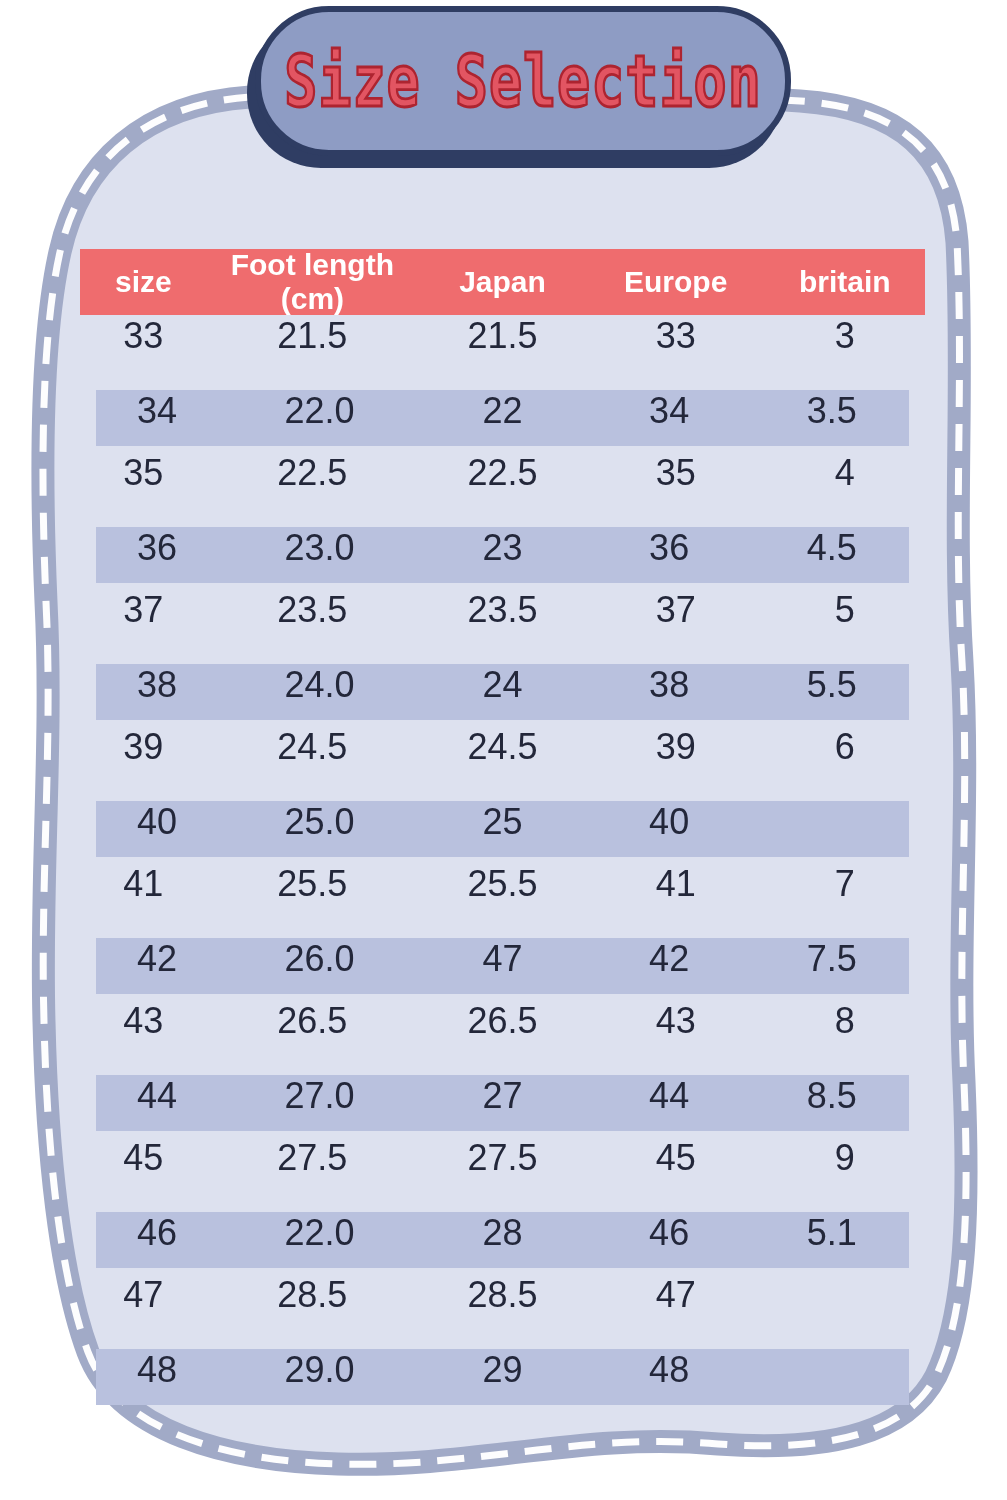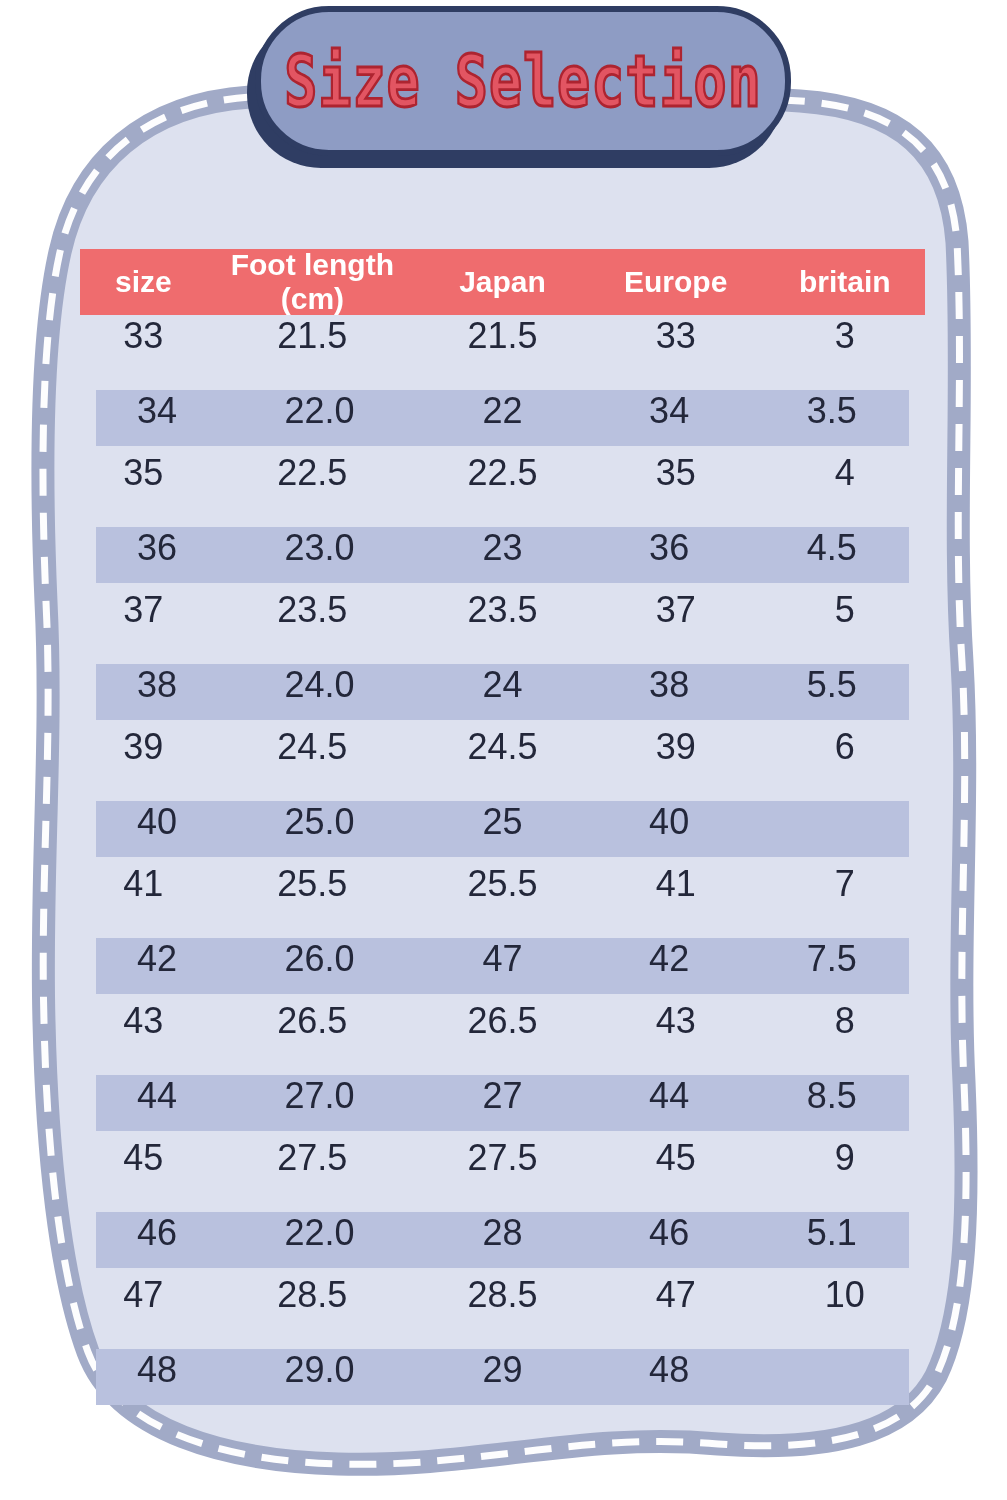--- a/index.html
+++ b/index.html
@@ -224,21 +224,20 @@
           <div class="td">22.0</div>
           <div class="td">28</div>
           <div class="td">46</div>
           <div class="td">5.1</div>
         </div>
         <div class="tr">
           <div class="td">47</div>
           <div class="td">28.5</div>
           <div class="td">28.5</div>
           <div class="td">47</div>
-          <div class="td">10</div>
         </div>
         <div class="tr stripe">
           <div class="td">48</div>
           <div class="td">29.0</div>
           <div class="td">29</div>
           <div class="td">48</div>
         </div>
       </div>
   </div>
 

